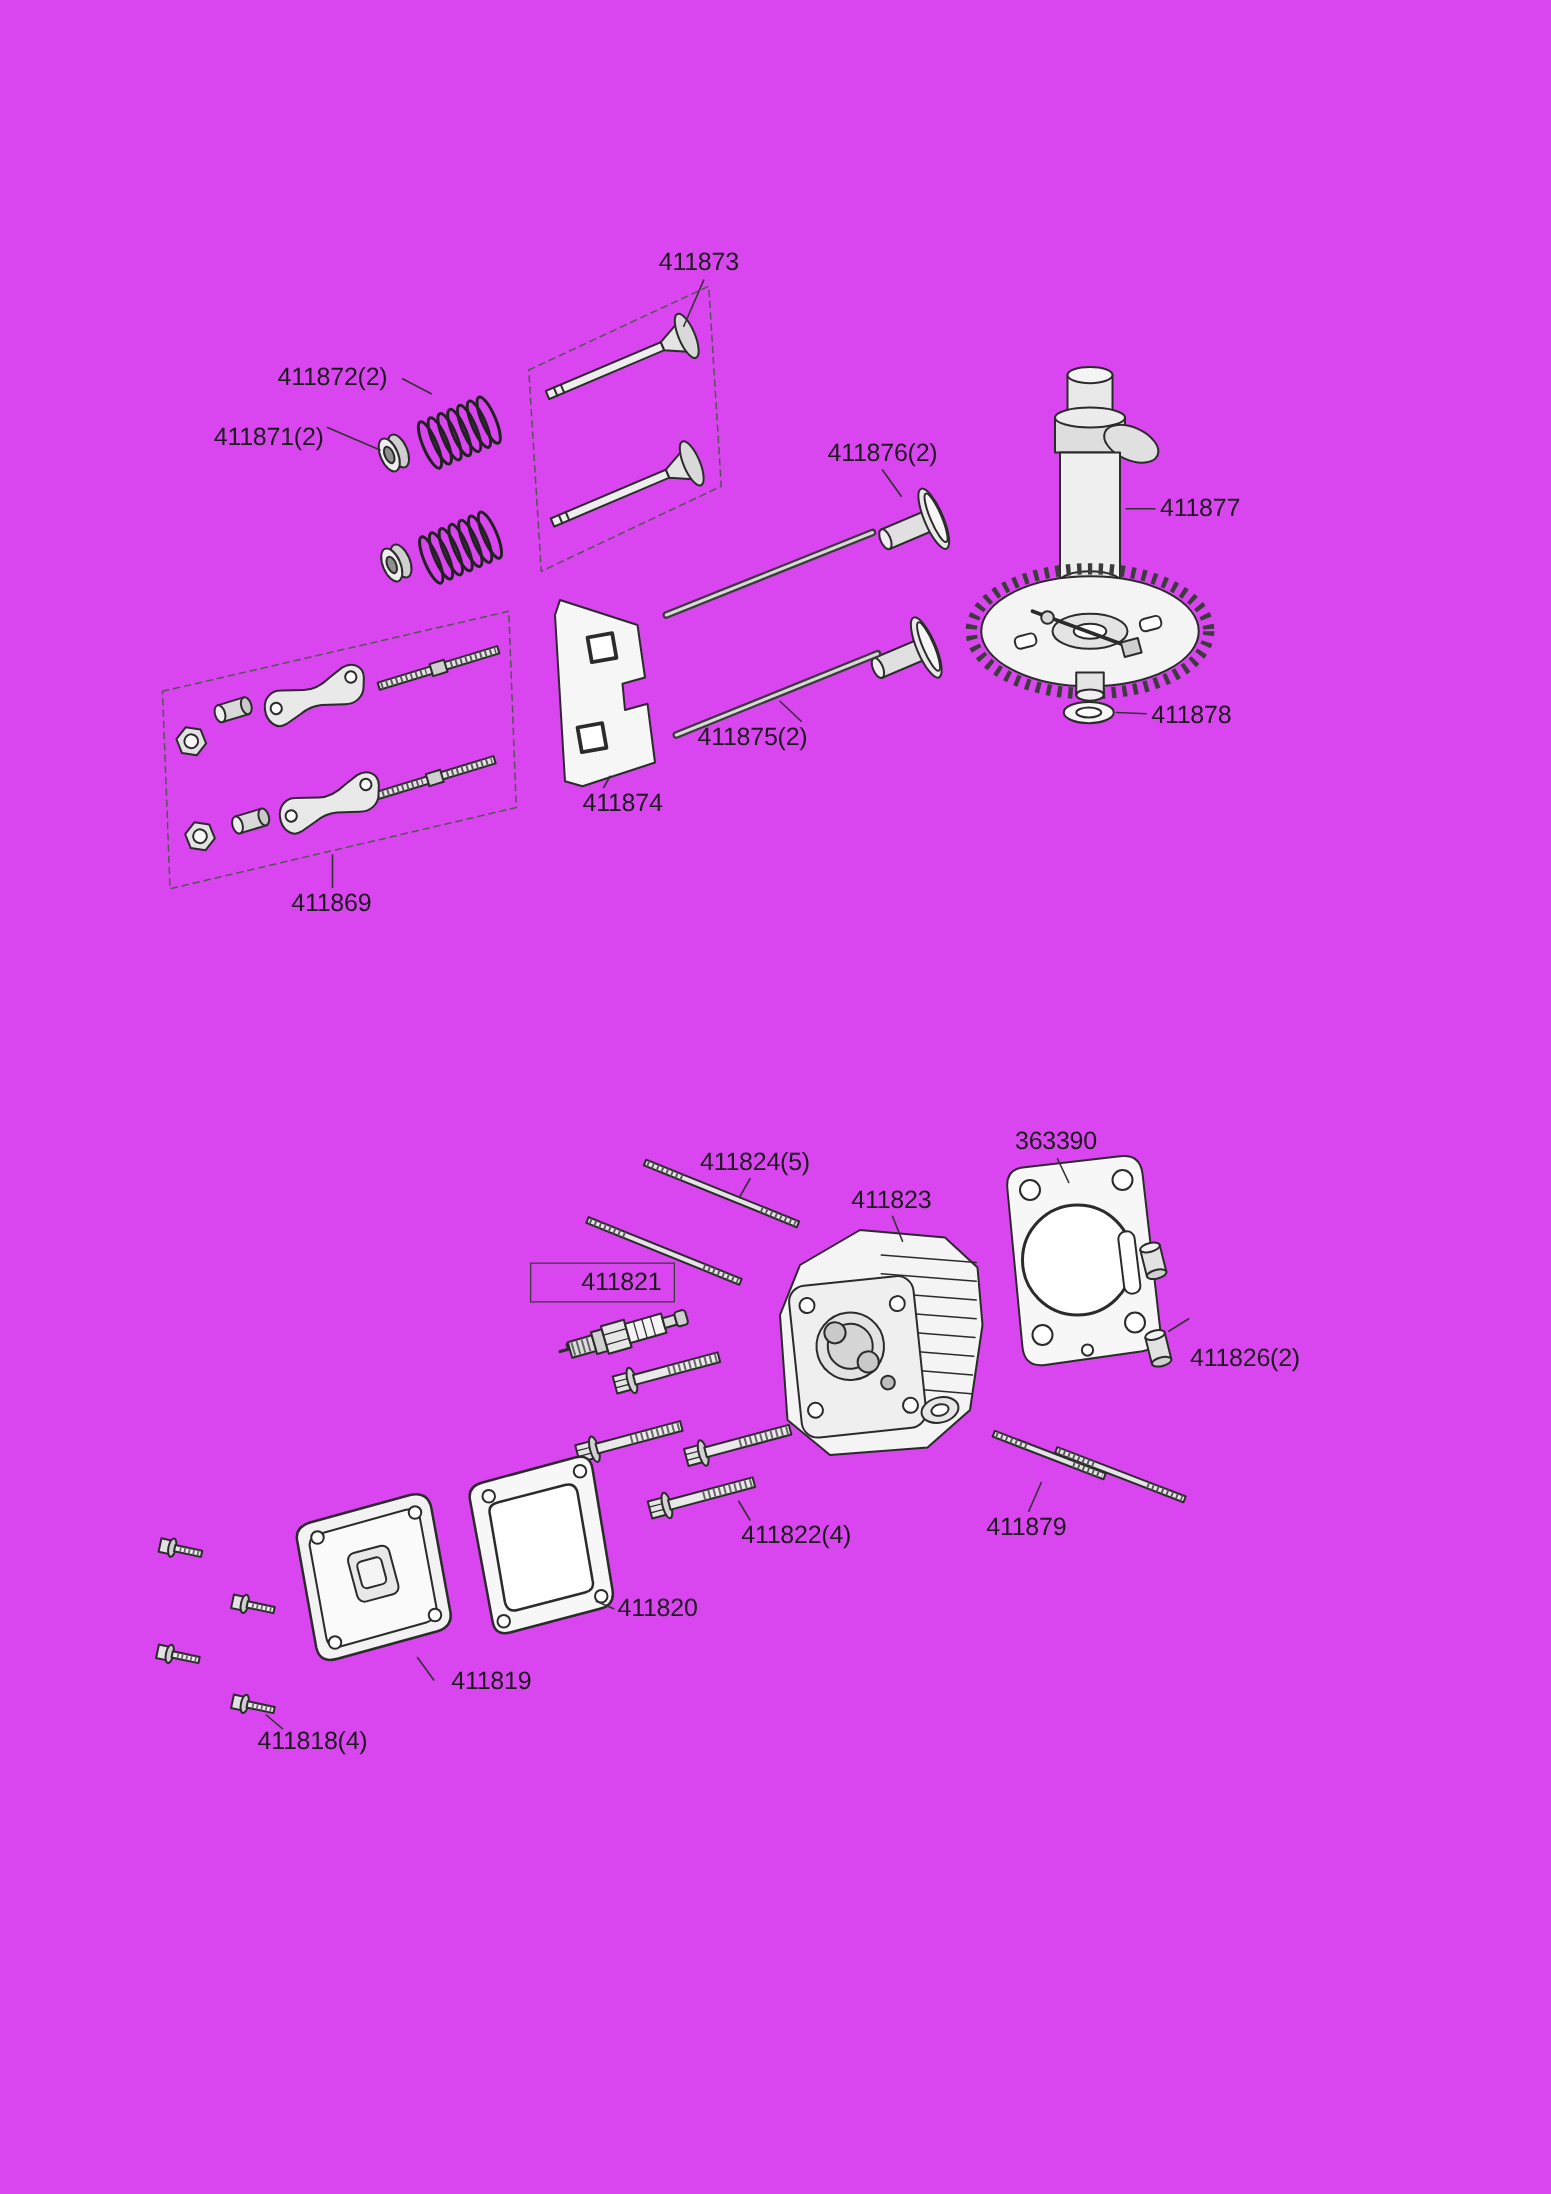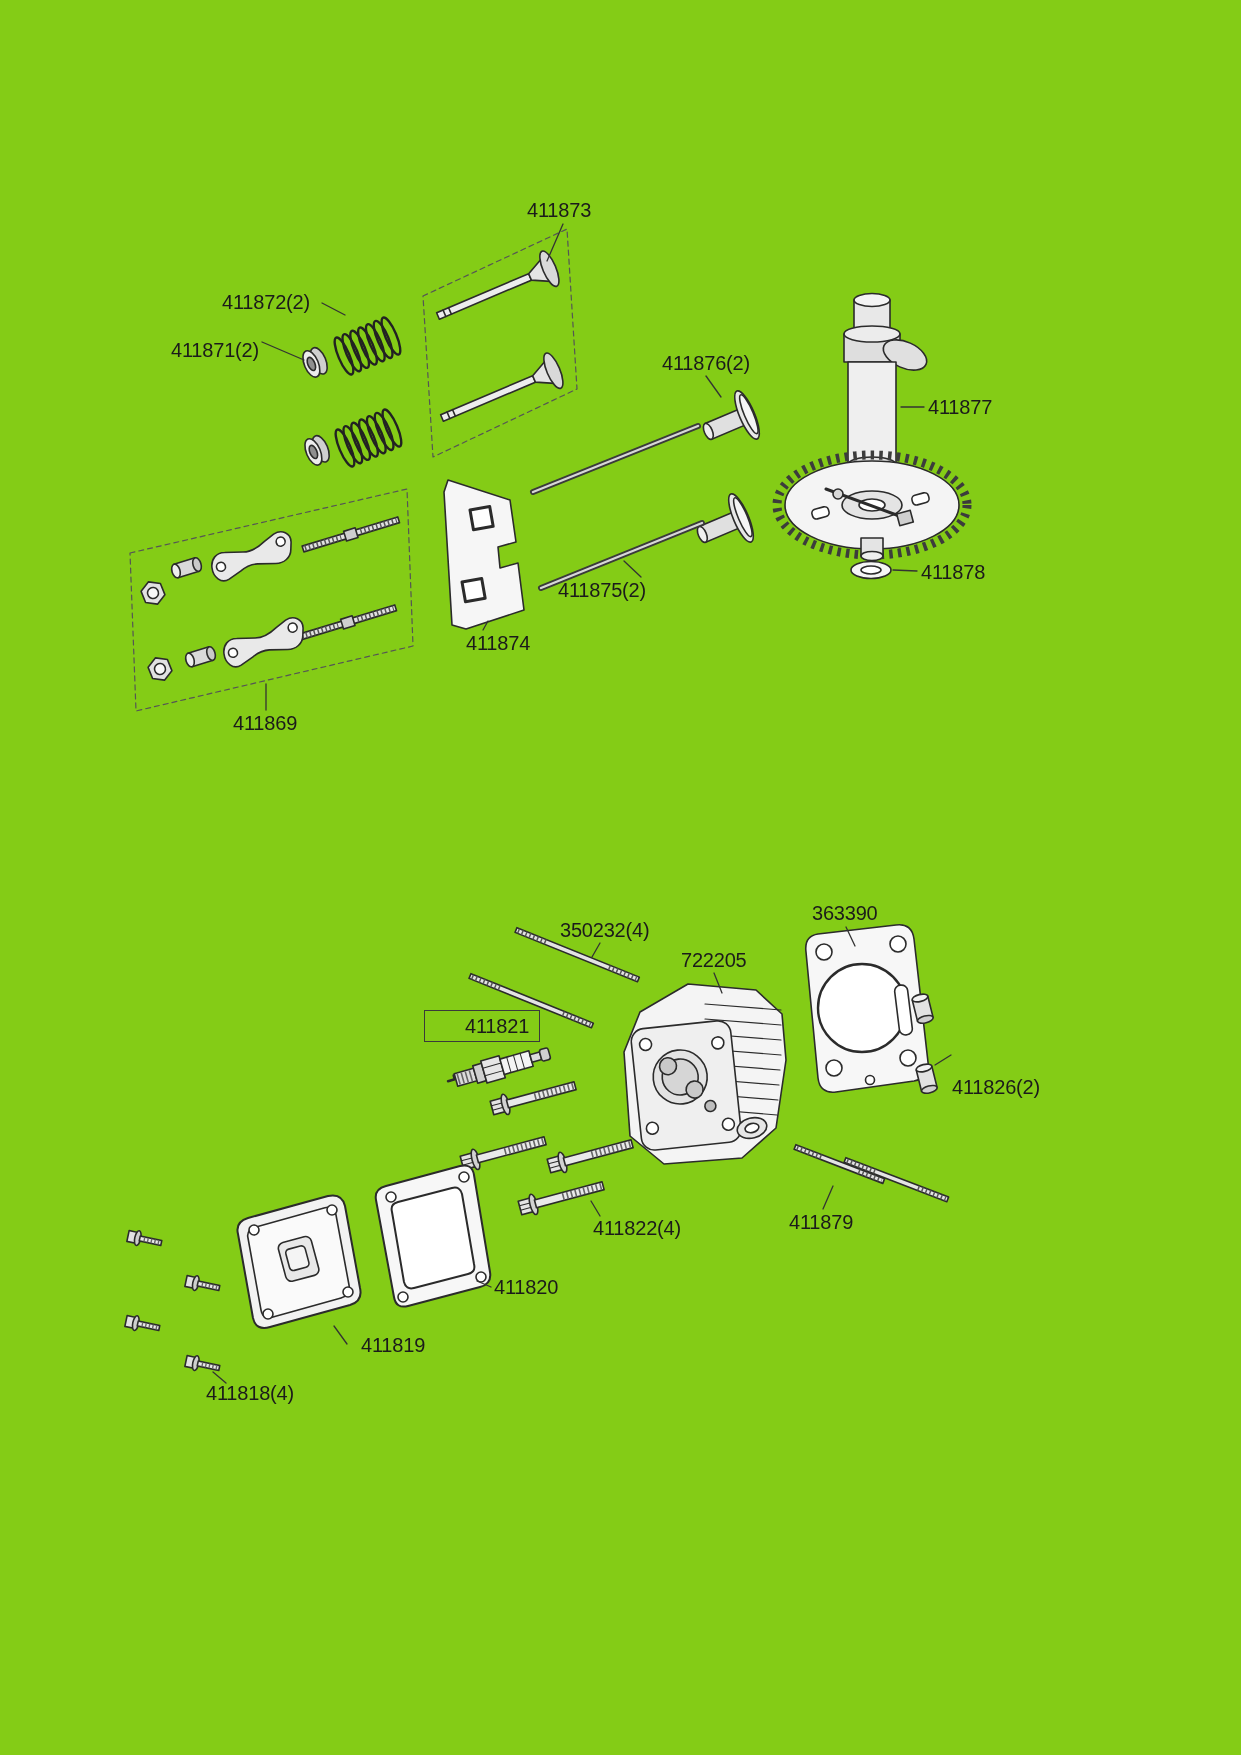--- a/index.html
+++ b/index.html
@@ -1,18 +1,18 @@
 <!DOCTYPE html>
 <html><head>
 <meta charset="utf-8">
 <style>
   * { margin:0; padding:0; box-sizing:border-box; }
   html,body { background:#ffffff; }
   body { width:1241px; height:1755px; font-family:"Liberation Sans", sans-serif; }
-  .page { position:relative; width:1241px; height:1755px; background:#84cc16; overflow:hidden; }
+  .page { position:relative; width:1241px; height:1755px; background:#d946ef; overflow:hidden; }
   .page svg { position:absolute; left:0; top:0; }
   .labels { position:absolute; left:0; top:0; width:100%; height:100%; }
   .plabel {
     position:absolute;
     font-size:20px;
     color:#1b1b1b;
     letter-spacing:-0.2px;
     white-space:nowrap;
     line-height:1.1;
   }
@@ -381,23 +381,23 @@
 <div class="labels">
   <span class="plabel" style="left:527px; top:199px;">411873</span>
   <span class="plabel" style="left:222px; top:291px;">411872(2)</span>
   <span class="plabel" style="left:171px; top:323px;margin-top:16px;">411871(2)</span>
   <span class="plabel" style="left:662px; top:352px;">411876(2)</span>
   <span class="plabel" style="left:928px; top:396px;">411877</span>
   <span class="plabel" style="left:921px; top:561px;">411878</span>
   <span class="plabel" style="left:558px; top:579px;">411875(2)</span>
   <span class="plabel" style="left:466px; top:632px;">411874</span>
   <span class="plabel" style="left:233px; top:712px;">411869</span>
-  <span class="plabel" style="left:560px; top:919px;">350232(4)</span>
+  <span class="plabel" style="left:560px; top:919px;">411824(5)</span>
   <span class="plabel" style="left:812px; top:902px;">363390</span>
-  <span class="plabel" style="left:681px; top:949px;">722205</span>
+  <span class="plabel" style="left:681px; top:949px;">411823</span>
   <span class="plabel" style="left:952px; top:1076px;">411826(2)</span>
   <span class="plabel boxed" style="left:424px; top:1010px;padding-left:40px;">411821</span>
   <span class="plabel" style="left:593px; top:1217px;">411822(4)</span>
   <span class="plabel" style="left:789px; top:1211px;">411879</span>
   <span class="plabel" style="left:494px; top:1276px;">411820</span>
   <span class="plabel" style="left:349px; top:1334px;margin-left:12px;">411819</span>
   <span class="plabel" style="left:206px; top:1382px;">411818(4)</span>
 </div>
 
 </div>

